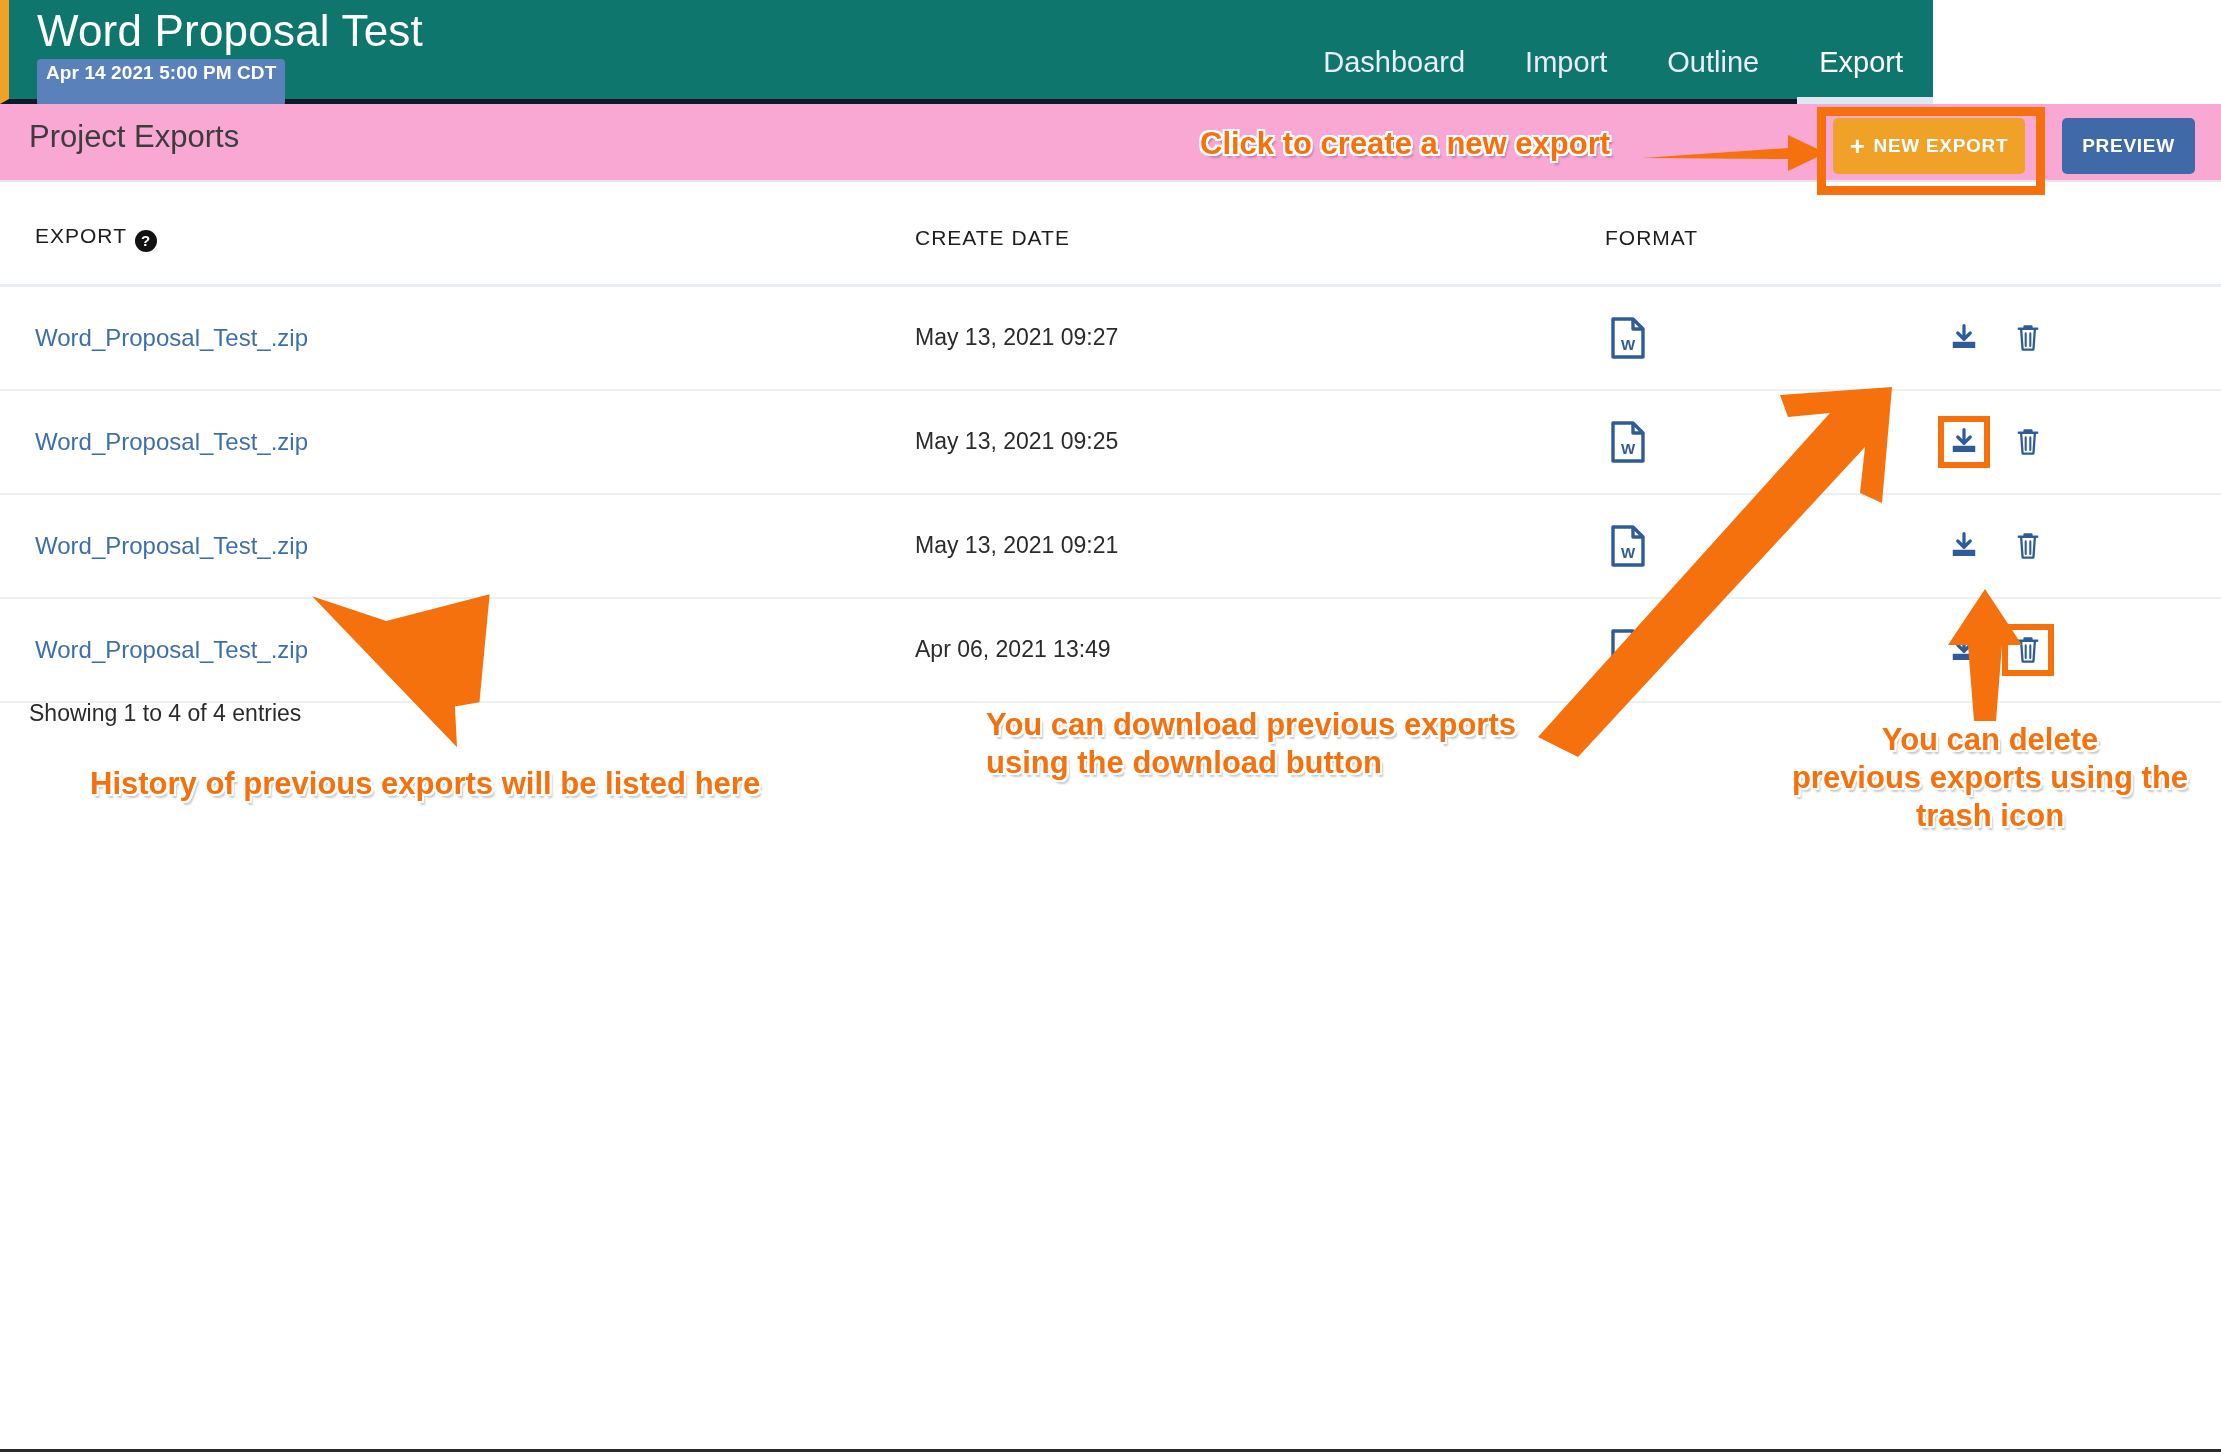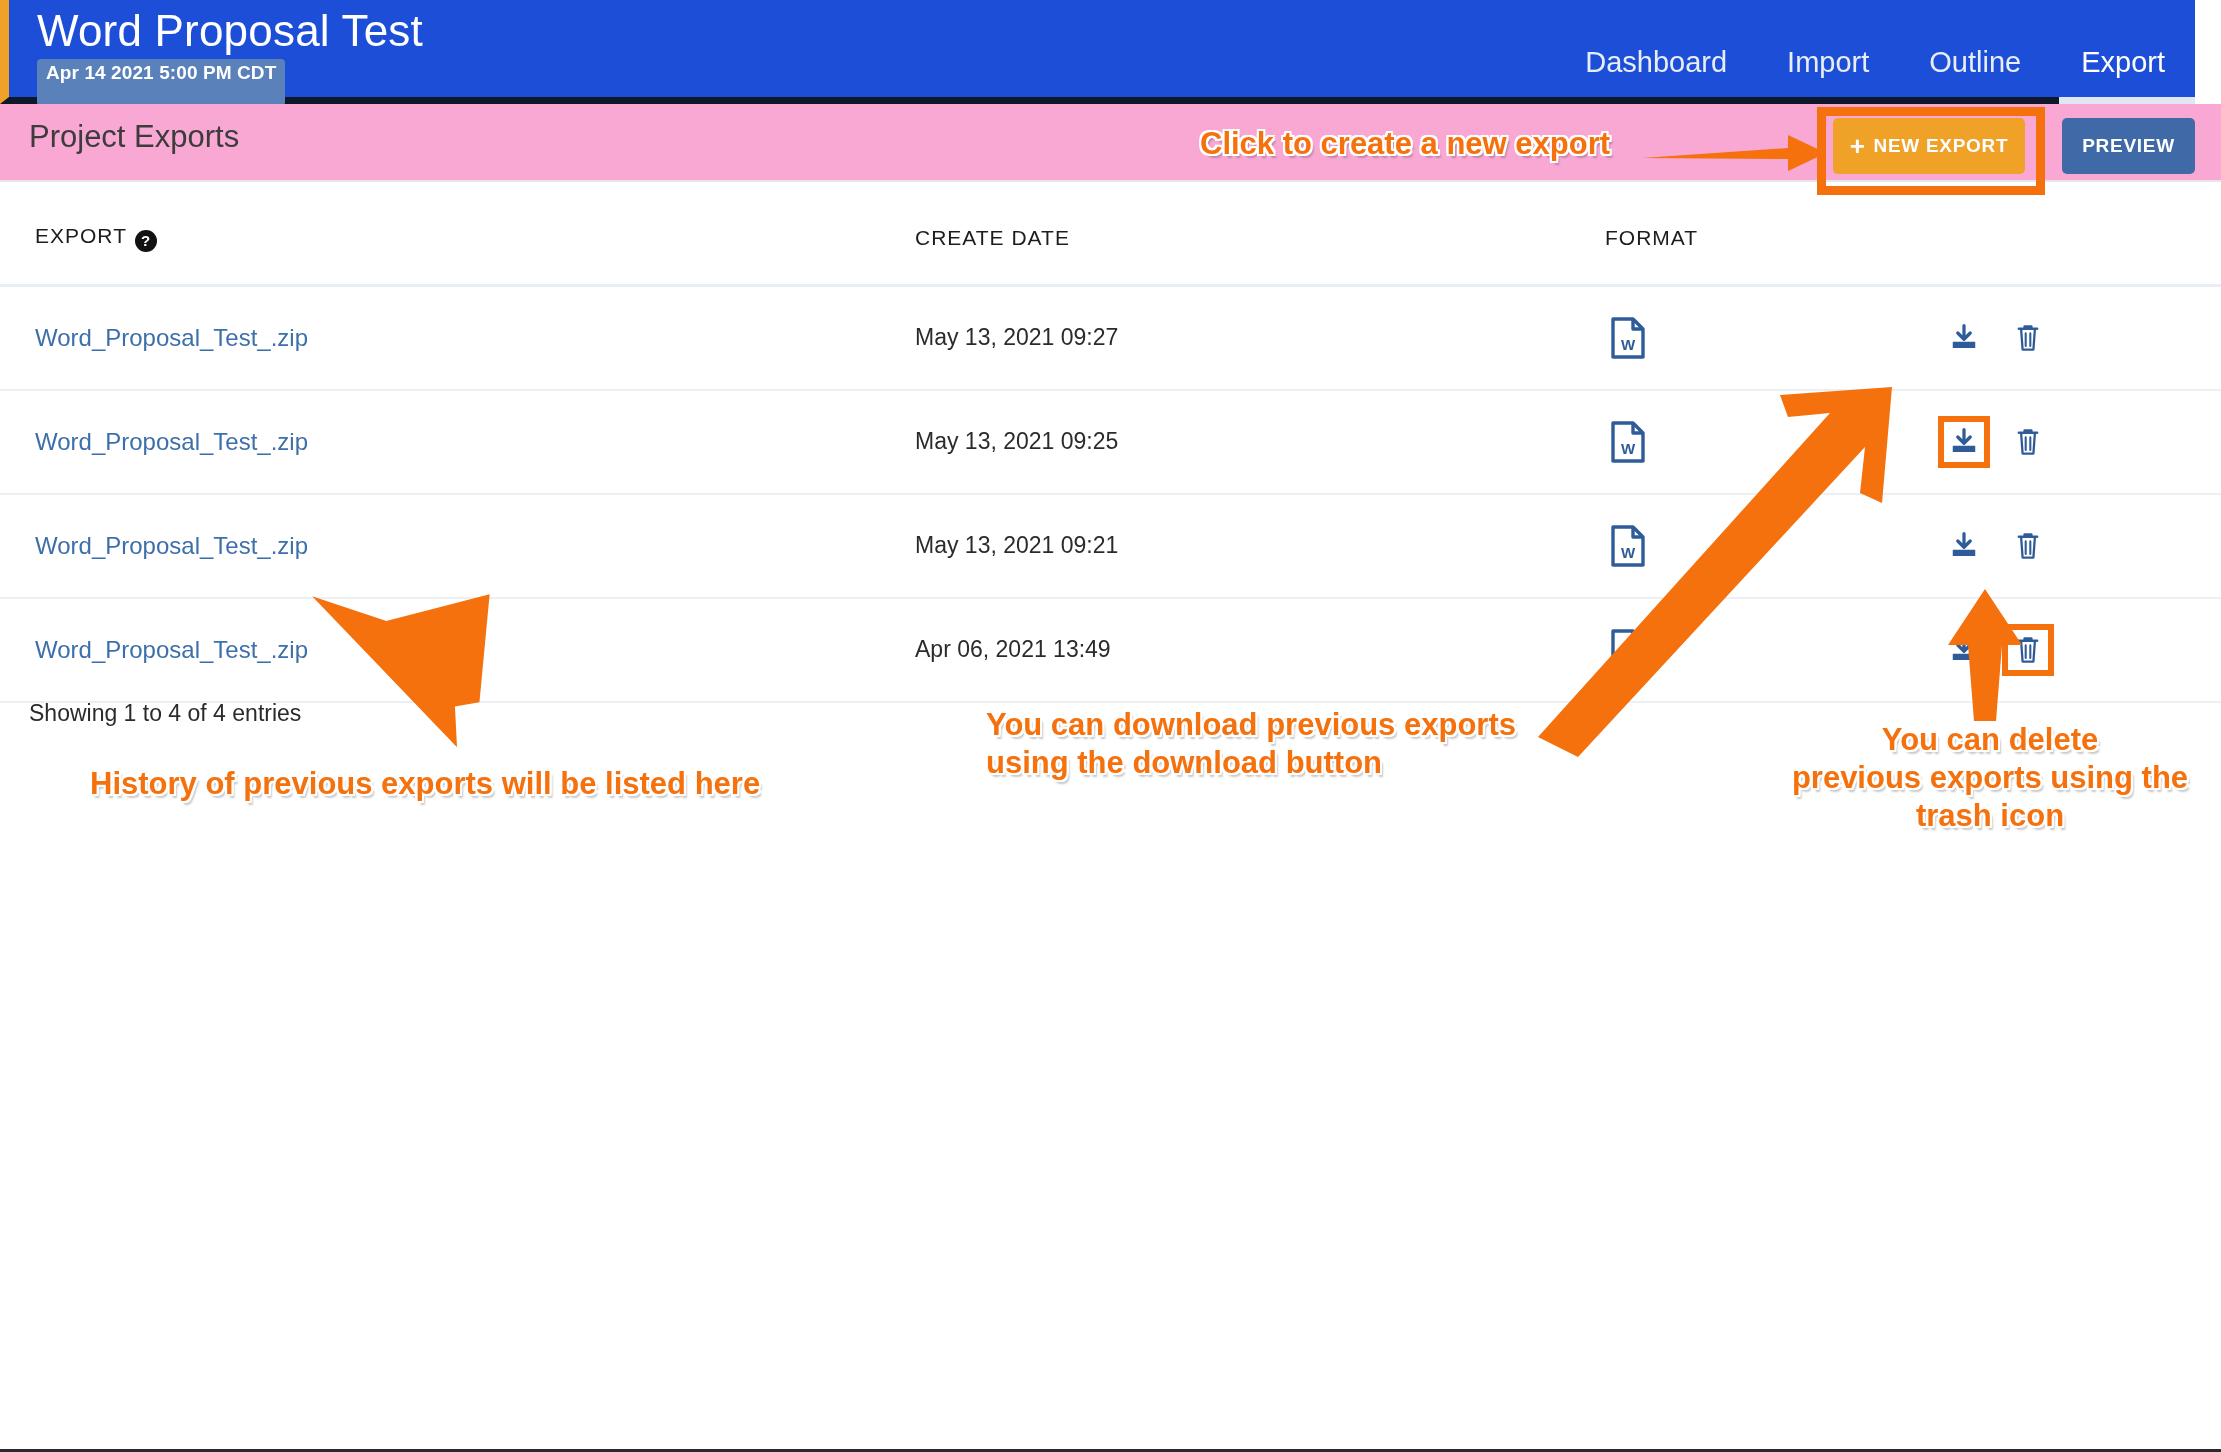--- a/index.html
+++ b/index.html
@@ -12,24 +12,24 @@
   #page {
     position: relative;
     width: 2221px; height: 1452px;
     background: #ffffff;
     border-bottom: 3px solid #2a2a2a;
   }
 
   
   .appbar {
     position: absolute; left: 0; top: 0;
-    width: 2195px; height: 104px;
-    background: #1d4ed8;
+    width: 1933px; height: 104px;
+    background: #0f766e;
     border-left: 9px solid #f0a128;
-    border-bottom: 7px solid #0f172a;
+    border-bottom: 5px solid #0f172a;
     display: flex; align-items: flex-start;
   }
   .brand { position: absolute; left: 28px; top: 8px; }
   .brand-title {
     color: #ffffff; font-size: 44px; font-weight: 400;
     letter-spacing: 0.2px; line-height: 1.05;
     font-family: "Liberation Sans", sans-serif;
   }
   .brand-date {
     display: inline-block; margin-top: 5px;

